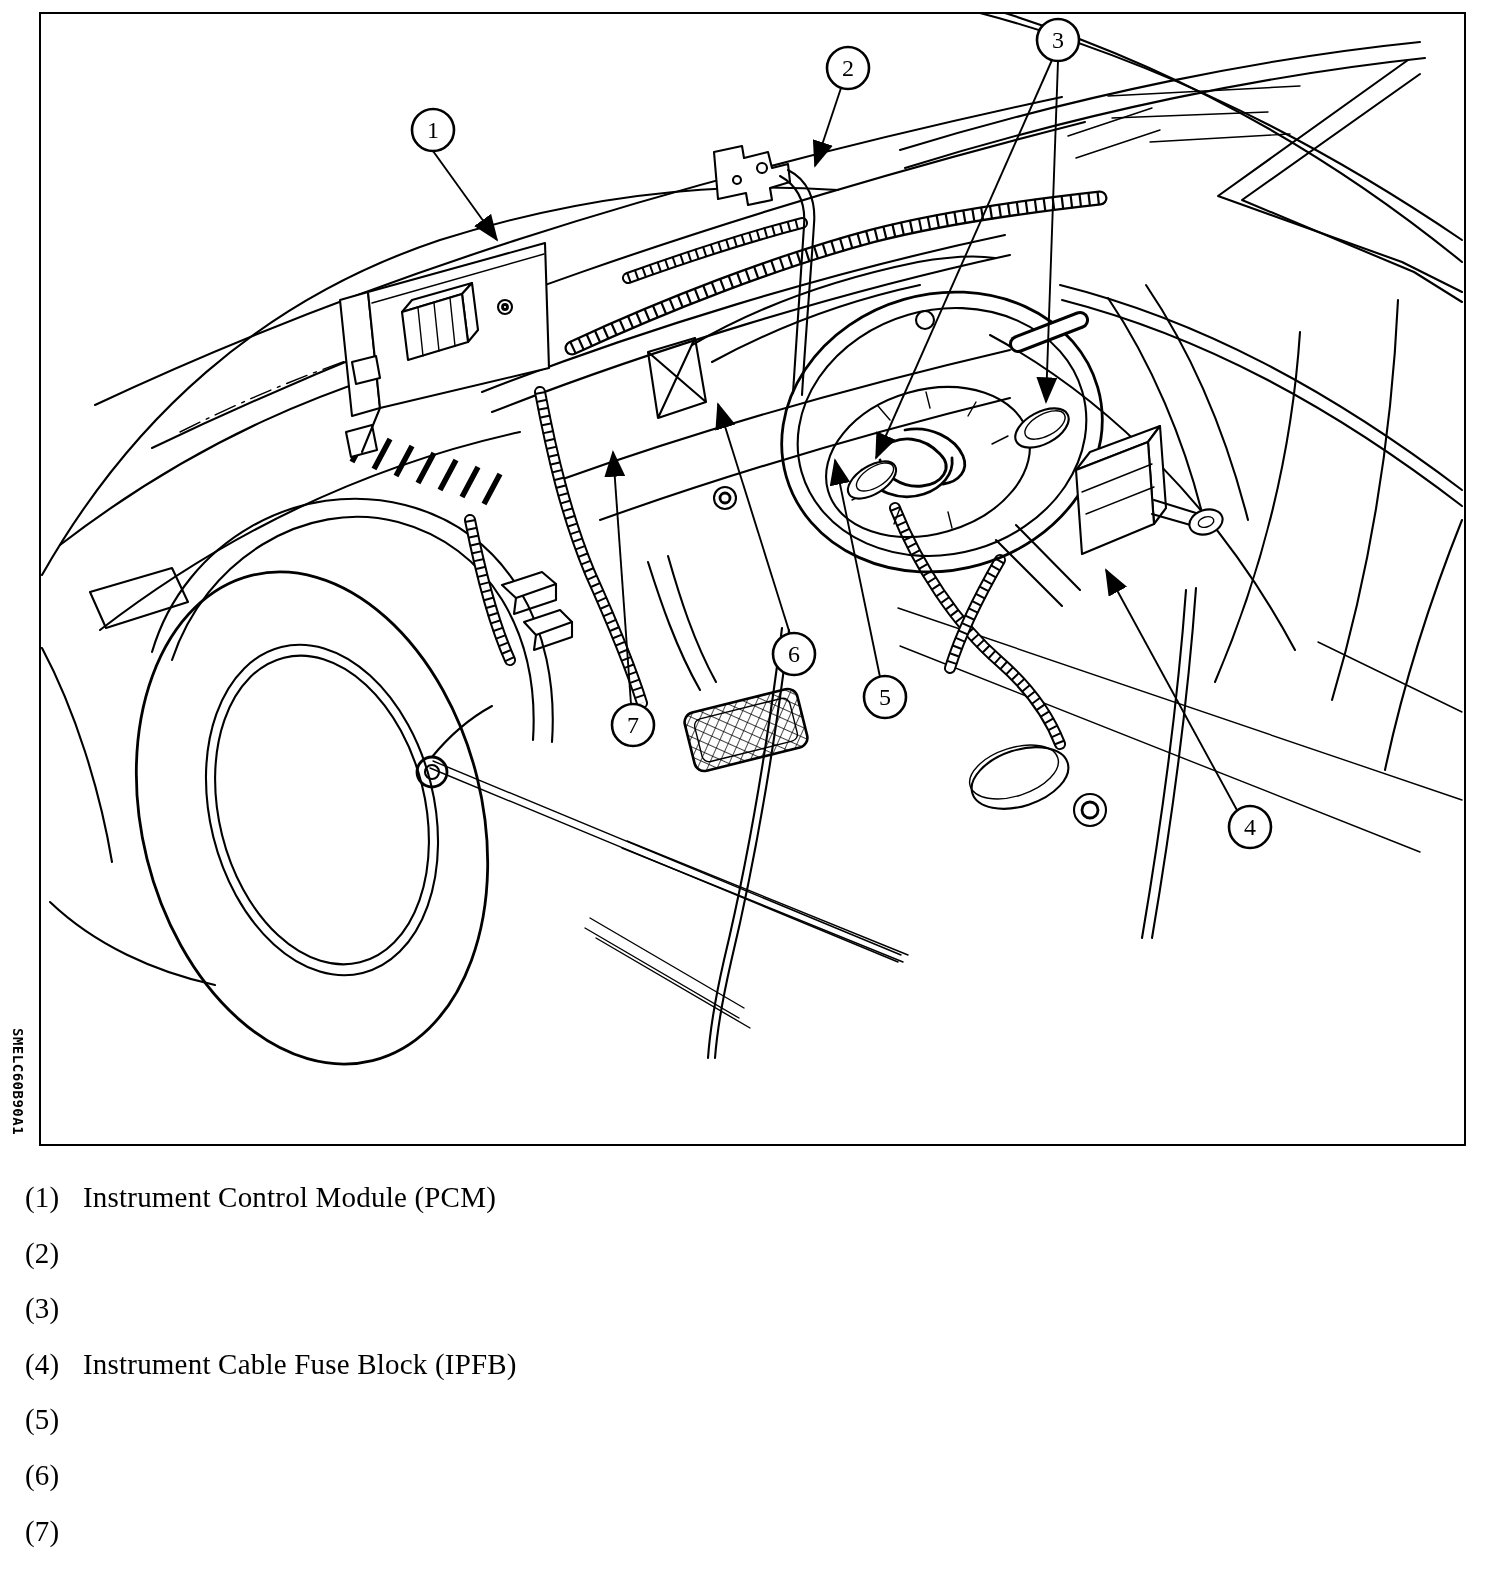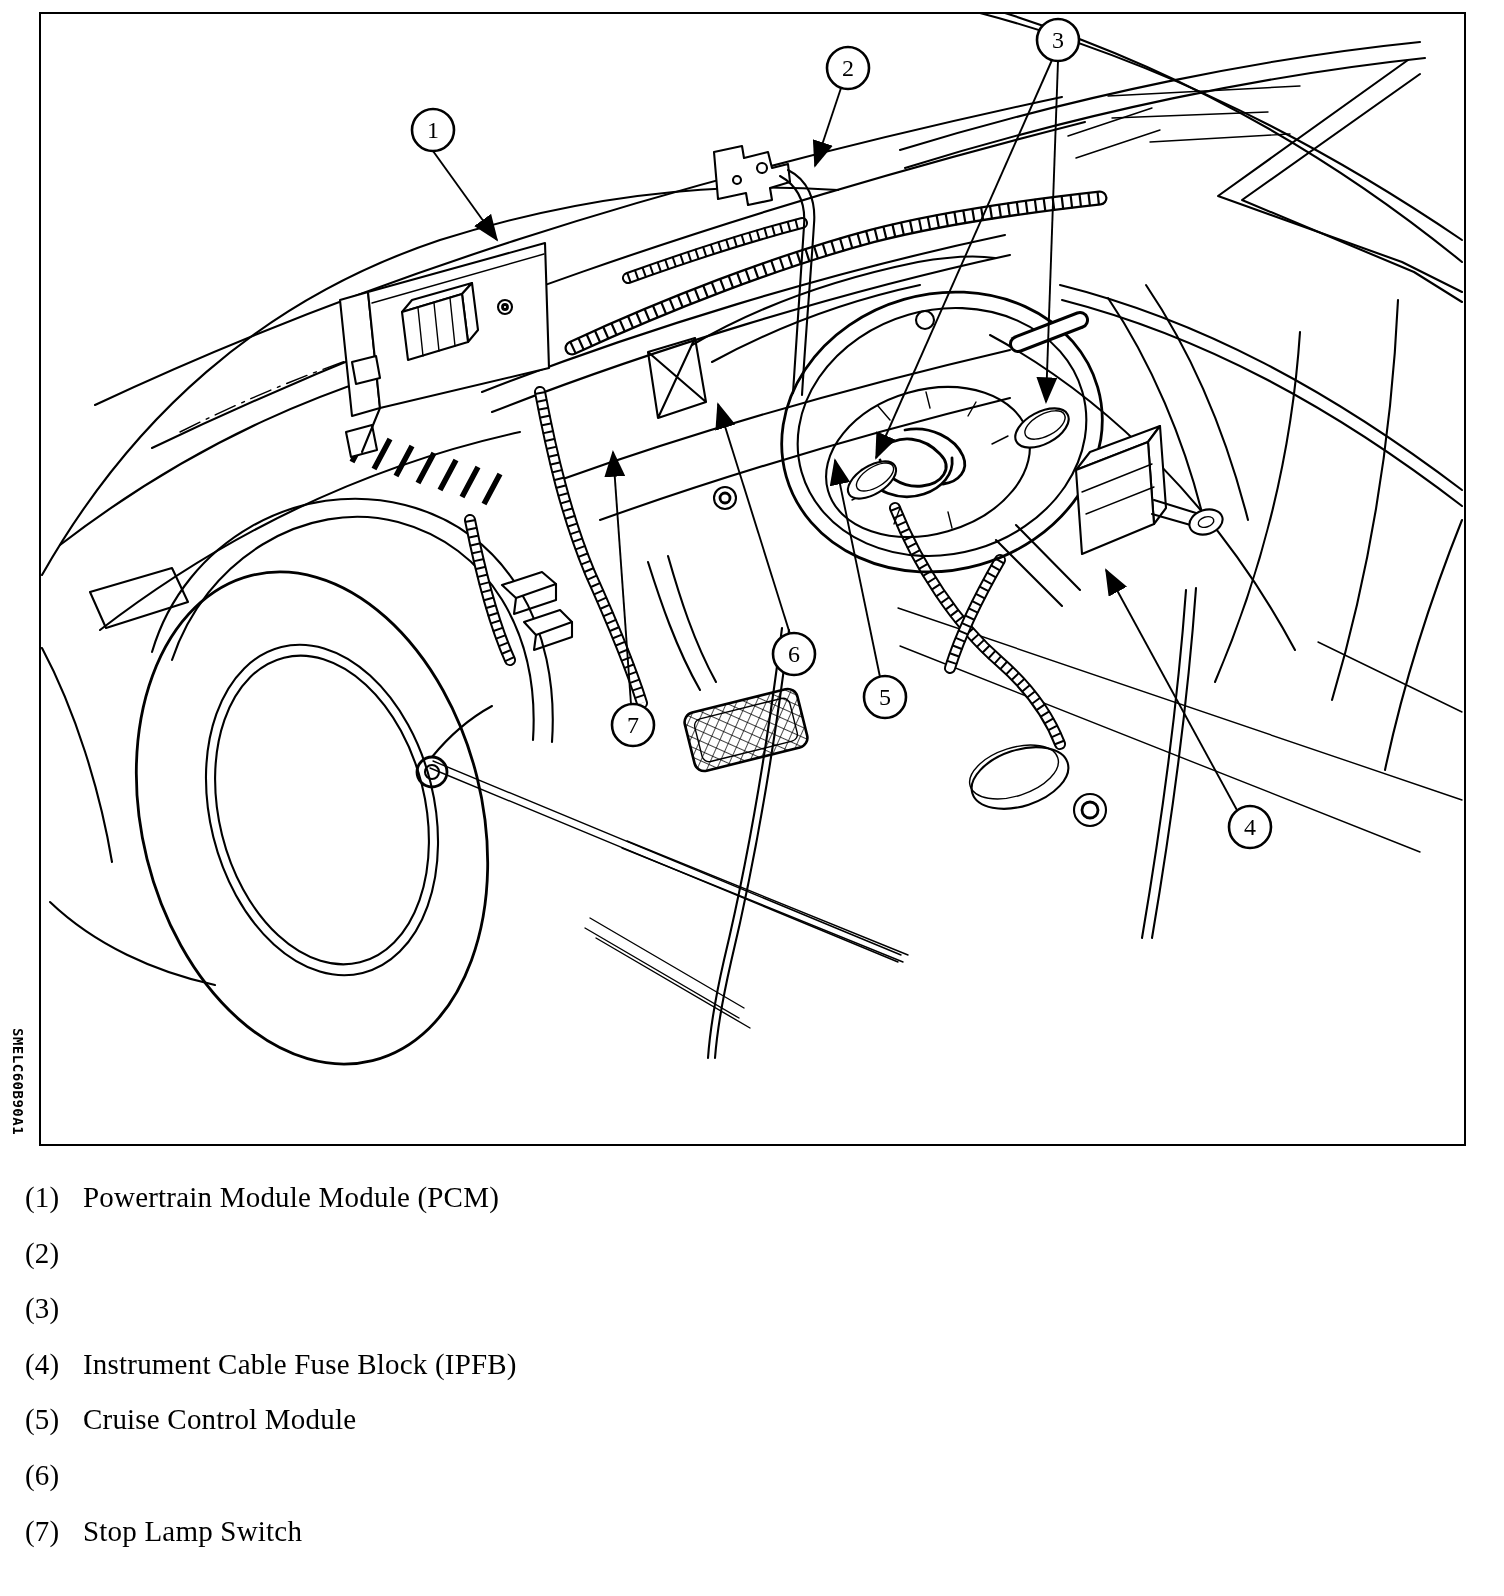--- a/index.html
+++ b/index.html
@@ -268,38 +268,36 @@
         <text class="bubble-num" x="633" y="733">7</text>
       </g>
     </g>
   </svg>
 
   <div class="figcode">SMELC60B90A1</div>
 
   <div class="legend">
     <div class="legend-row">
       <span class="legend-num">(1)</span>
-      <span class="legend-label">Powertrain Module Module (PCM)</span>
+      <span class="legend-label">Instrument Control Module (PCM)</span>
     </div>
     <div class="legend-row">
       <span class="legend-num">(2)</span>
     </div>
     <div class="legend-row">
       <span class="legend-num">(3)</span>
     </div>
     <div class="legend-row">
       <span class="legend-num">(4)</span>
       <span class="legend-label">Instrument Cable Fuse Block (IPFB)</span>
     </div>
     <div class="legend-row">
       <span class="legend-num">(5)</span>
-      <span class="legend-label">Cruise Control Module</span>
     </div>
     <div class="legend-row">
       <span class="legend-num">(6)</span>
     </div>
     <div class="legend-row">
       <span class="legend-num">(7)</span>
-      <span class="legend-label">Stop Lamp Switch</span>
     </div>
   </div>
 
 </div>
 
 </body></html>

